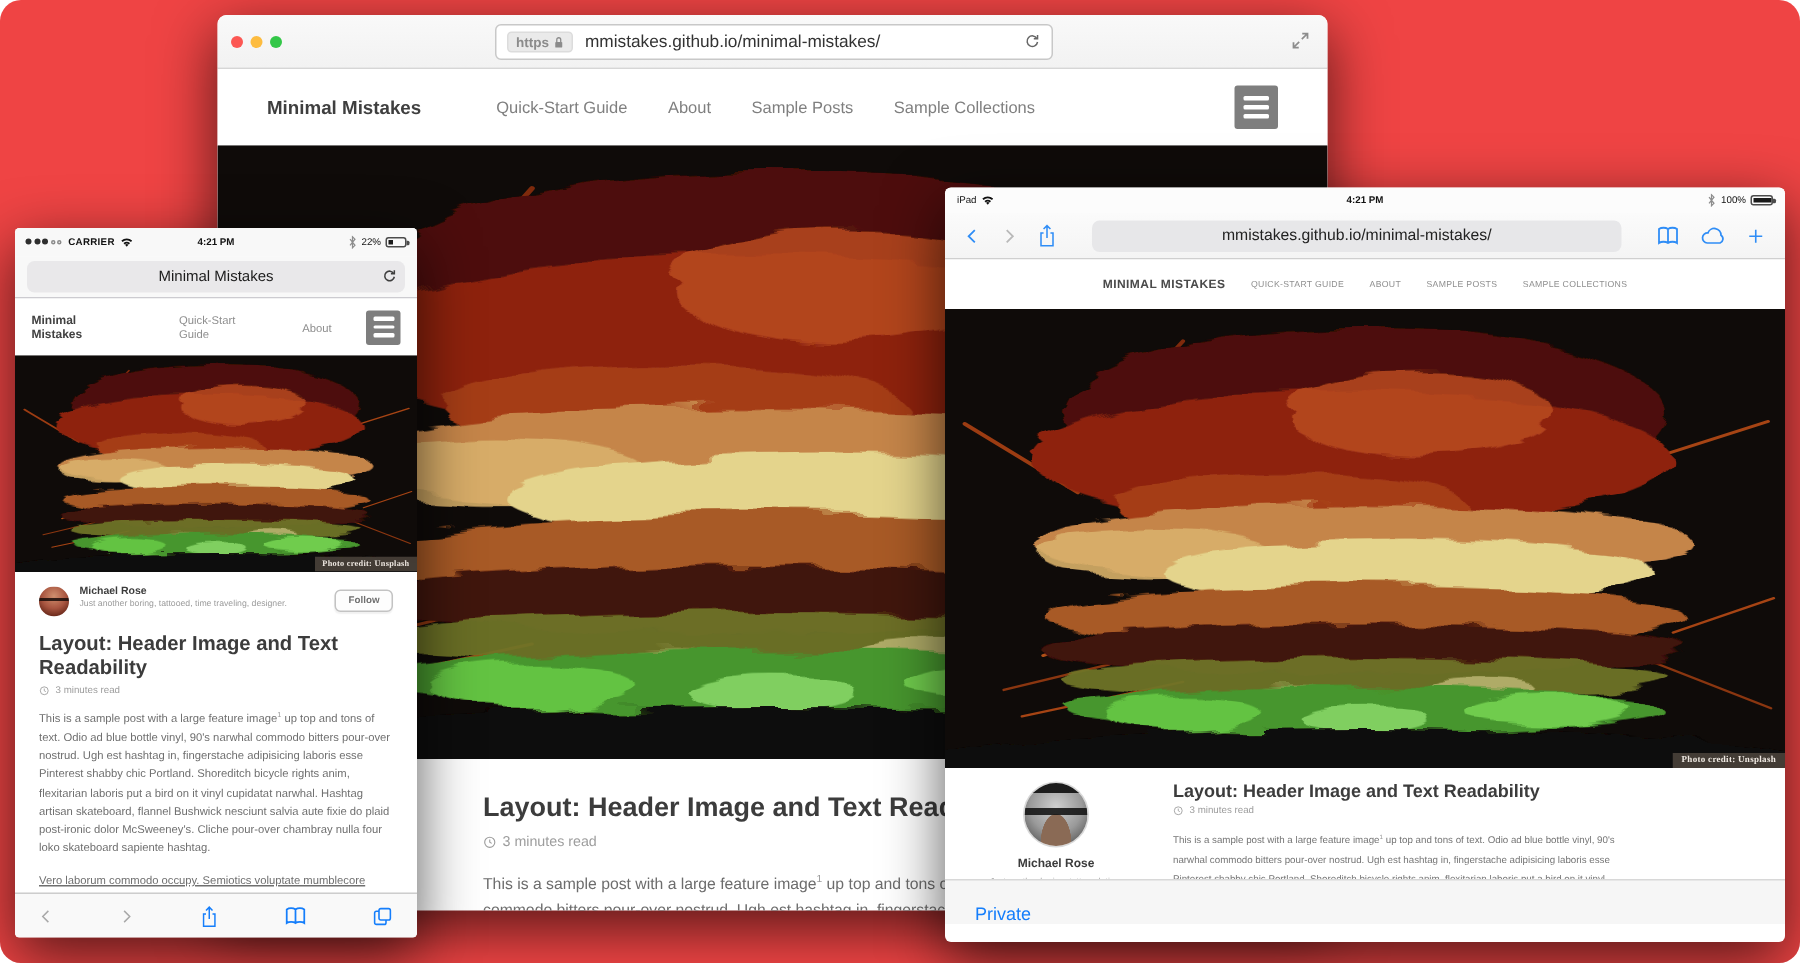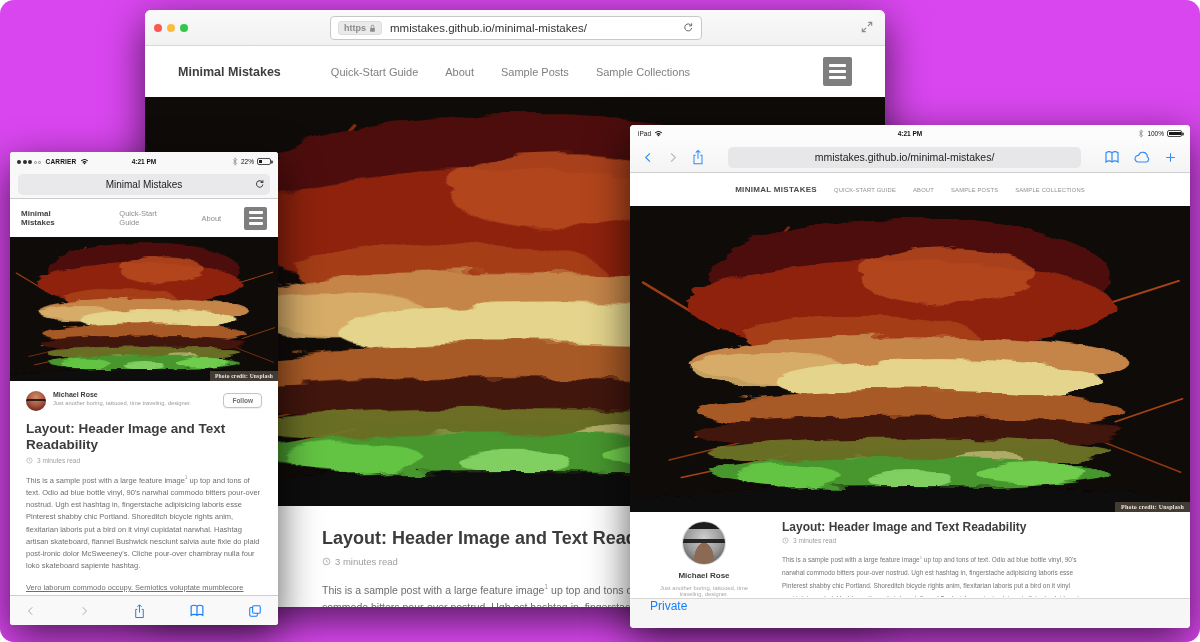--- a/index.html
+++ b/index.html
@@ -1,17 +1,17 @@
 <!DOCTYPE html>
 <html><head>
 <meta charset="utf-8">
 <style>
   html,body{margin:0;padding:0;background:#fff;}
   *{box-sizing:border-box;font-family:"Liberation Sans",sans-serif;}
-  #canvas{position:relative;width:1200px;height:642px;background:#d946ef;border-radius:14px;overflow:hidden;padding-left:32px;}
+  #canvas{position:relative;width:1200px;height:642px;background:#ef4444;border-radius:14px;overflow:hidden;padding-left:32px;}
 
   
   .win{position:absolute;background:#fff;overflow:hidden;box-shadow:0 12px 40px rgba(0,0,0,.65);}
   .photo{position:relative;background:#0f0b09;overflow:hidden;}
   .photo svg{display:block;width:100%;height:100%;}
   .credit{position:absolute;right:0;bottom:0;background:rgba(72,64,56,.92);color:#efe9e2;font-weight:bold;
           font-family:"Liberation Serif",serif;letter-spacing:.2px;}
   .ham{background:#7e7e7e;border-radius:2px;display:flex;flex-direction:column;justify-content:center;align-items:center;gap:3px;cursor:pointer;}
   .ham i{display:block;background:#fff;border-radius:1px;}
   .ico{display:inline-flex;align-items:center;justify-content:center;}
@@ -105,22 +105,22 @@
         background:linear-gradient(180deg,rgba(22,22,22,.95) 0 16%,transparent 16%),
                    linear-gradient(180deg,transparent 40%,rgba(18,18,18,.88) 40%,rgba(18,18,18,.88) 51%,transparent 51%),
                    radial-gradient(ellipse at 50% 96%,#8a6a55 0 34%,transparent 35%),
                    radial-gradient(circle at 50% 38%,#cfcfcf,#9a9a9a 52%,#606060 82%,#474747);}
   .p-aside .nm{font-size:8px;font-weight:bold;color:#3c3c3c;margin-top:7px;}
   .p-aside .bio{font-size:5.8px;color:#a8a8a8;margin-top:5px;}
   .p-main{flex:1;}
   .p-title{margin:0;font-size:12px;font-weight:bold;color:#3c3c3c;}
   .p-main .meta{margin-top:3px;font-size:6.5px;}
   .p-body{margin:7px 0 0 0;font-size:6.5px;line-height:13px;color:#757575;max-width:305px;}
-  .p-private{position:absolute;left:0;right:0;bottom:0;height:30px;background:#f6f6f6;border-top:1px solid #d8d8d8;
-             display:flex;align-items:flex-start;padding:0 20px;}
+  .p-private{position:absolute;left:0;right:0;bottom:12px;height:30px;background:#f6f6f6;border-top:1px solid #d8d8d8;
+             display:flex;align-items:flex-end;padding:0 20px;}
   .p-private span{color:#157efb;font-size:12px;cursor:pointer;}
 </style>
 </head>
 <body>
 
 <svg width="0" height="0" style="position:absolute" aria-hidden="true">
   <defs>
     <filter id="rough" x="-15%" y="-15%" width="130%" height="130%">
       <feTurbulence type="fractalNoise" baseFrequency="0.018 0.06" numOctaves="3" seed="7" result="n"></feTurbulence>
       <feDisplacementMap in="SourceGraphic" in2="n" scale="18"></feDisplacementMap>

